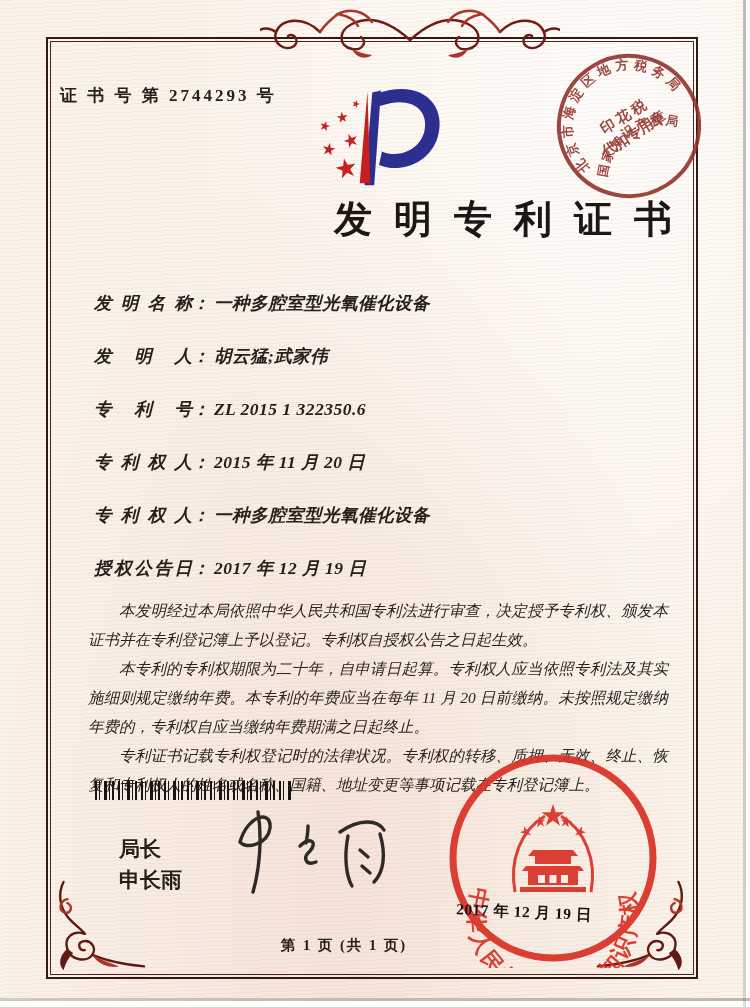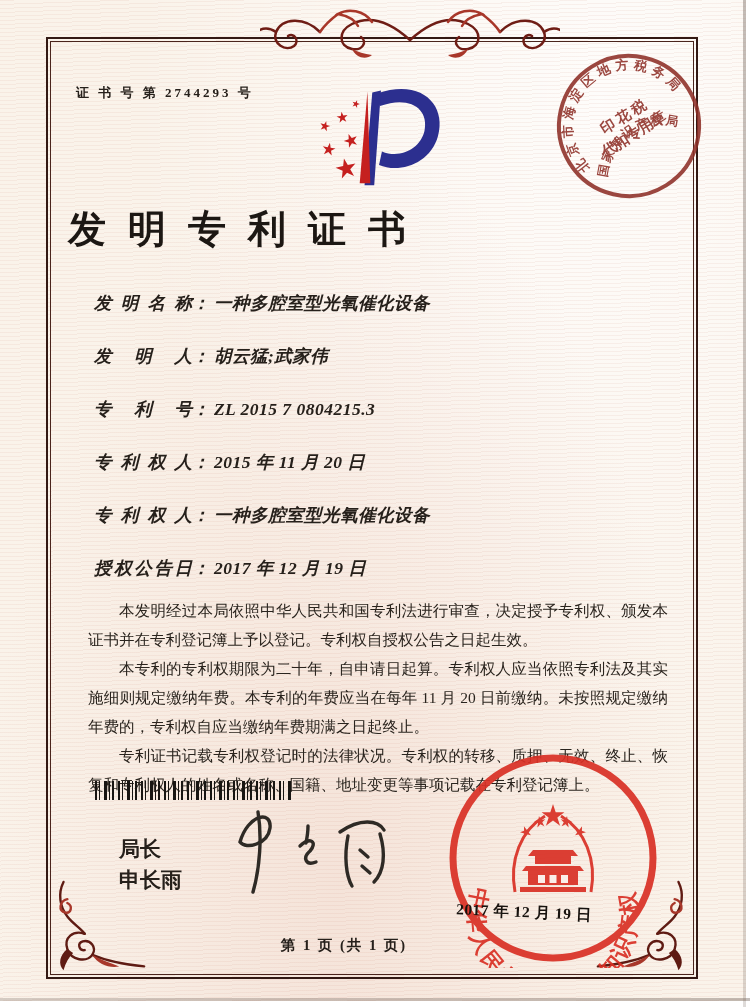--- a/index.html
+++ b/index.html
@@ -31,47 +31,47 @@
     border:2.5px solid #331914;
   }
   .frame-inner{
     position:absolute;inset:2px;
     border:1px solid #4a241c;
   }
 
   .ornament{position:absolute;pointer-events:none;}
 
   .cert-no{
-    position:absolute;left:76px;top:84px;
-    font-size:13px;letter-spacing:3px;font-weight:600;color:#26201b;
+    position:absolute;left:60px;top:84px;
+    font-size:17px;letter-spacing:3px;font-weight:600;color:#26201b;
   }
   .logo{position:absolute;left:296px;top:76px;width:168px;height:116px;}
 
   .title{
-    position:absolute;left:46px;top:204px;width:648px;
-    text-align:left;font-size:38px;font-weight:700;
+    position:absolute;left:46px;top:194px;width:648px;
+    text-align:right;font-size:38px;font-weight:700;
     letter-spacing:22px;text-indent:22px;color:#1c1713;
   }
 
   .fields{position:absolute;left:94px;top:291px;width:540px;font-style:italic;}
   .field-row{height:53px;font-size:17.5px;white-space:nowrap;}
   .field-label{
     display:inline-block;width:98px;
     text-align:justify;text-align-last:justify;
     font-weight:600;color:#26201b;vertical-align:top;
   }
   .field-colon{font-weight:600;color:#26201b;}
   .field-value{color:#26201b;font-weight:600;letter-spacing:0.5px;}
 
   .body-text{
     position:absolute;left:88px;top:596px;width:580px;
     font-size:15.5px;line-height:29px;color:#2a241e;
     text-align:justify;
   }
-  .body-text p{margin:0;text-indent:2em;}
+  .body-text p{margin:0;text-indent:2em;font-style:italic;}
 
   .barcode{
     position:absolute;left:95px;top:781px;width:196px;height:19px;
     background:repeating-linear-gradient(90deg,
       #181512 0 2px, transparent 2px 4px,
       #181512 4px 5px, transparent 5px 9px,
       #181512 9px 12px, transparent 12px 14px,
       #181512 14px 15px, transparent 15px 17px,
       #181512 17px 19px, transparent 19px 23px);
   }
@@ -164,21 +164,21 @@
     <div class="field-row">
       <span class="field-label">发明名称</span><span class="field-colon">：</span>
       <span class="field-value">一种多腔室型光氧催化设备</span>
     </div>
     <div class="field-row">
       <span class="field-label">发明人</span><span class="field-colon">：</span>
       <span class="field-value">胡云猛;武家伟</span>
     </div>
     <div class="field-row">
       <span class="field-label">专利号</span><span class="field-colon">：</span>
-      <span class="field-value">ZL 2015 7 0804215.3</span>
+      <span class="field-value">ZL 2015 1 322350.6</span>
     </div>
     <div class="field-row">
       <span class="field-label">专利权人</span><span class="field-colon">：</span>
       <span class="field-value">2015 年 11 月 20 日</span>
     </div>
     <div class="field-row">
       <span class="field-label">专利权人</span><span class="field-colon">：</span>
       <span class="field-value">一种多腔室型光氧催化设备</span>
     </div>
     <div class="field-row">

